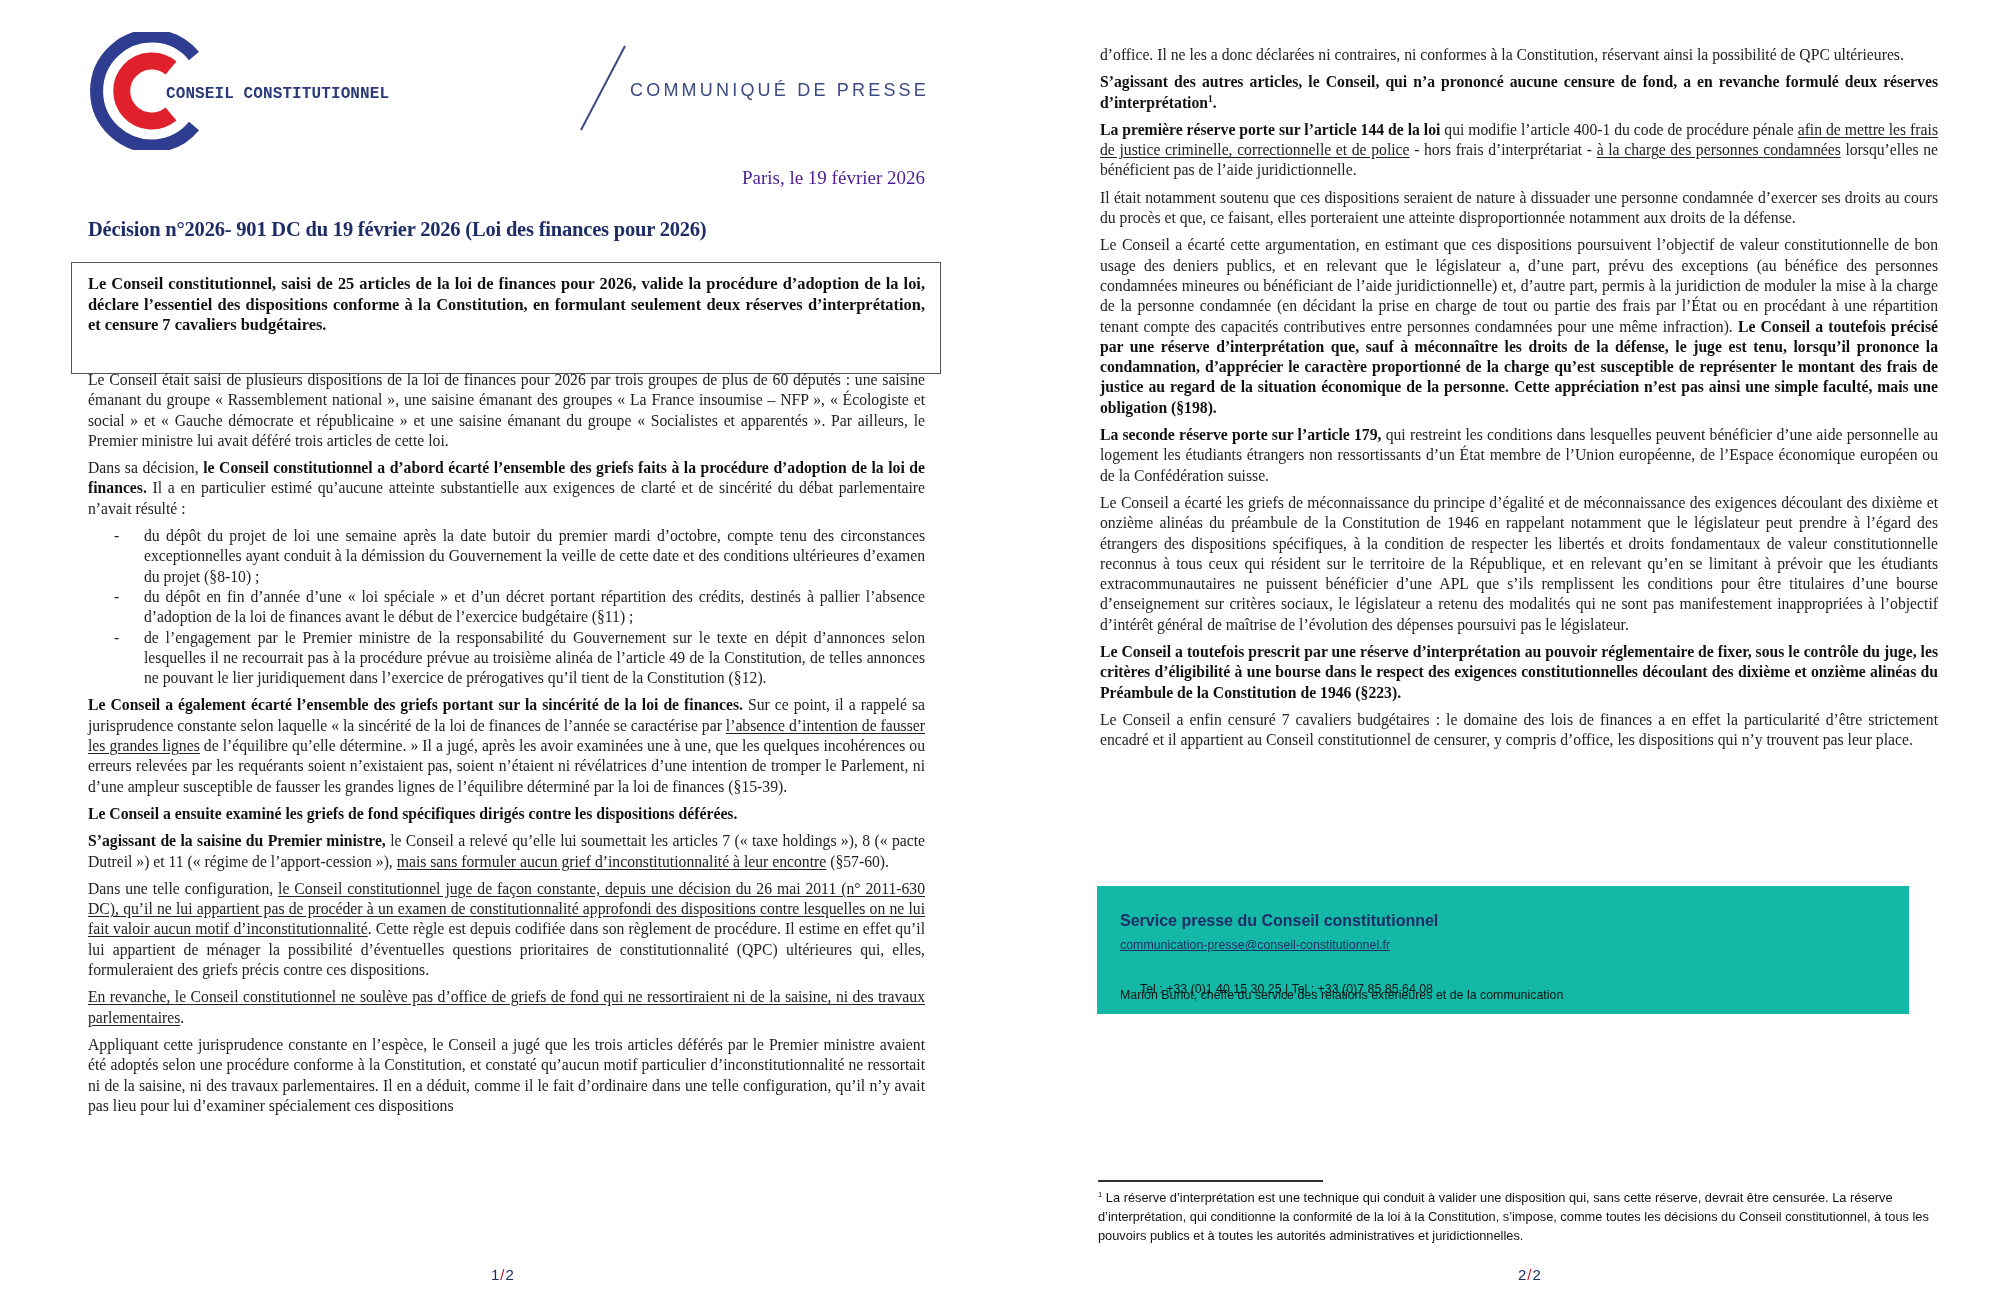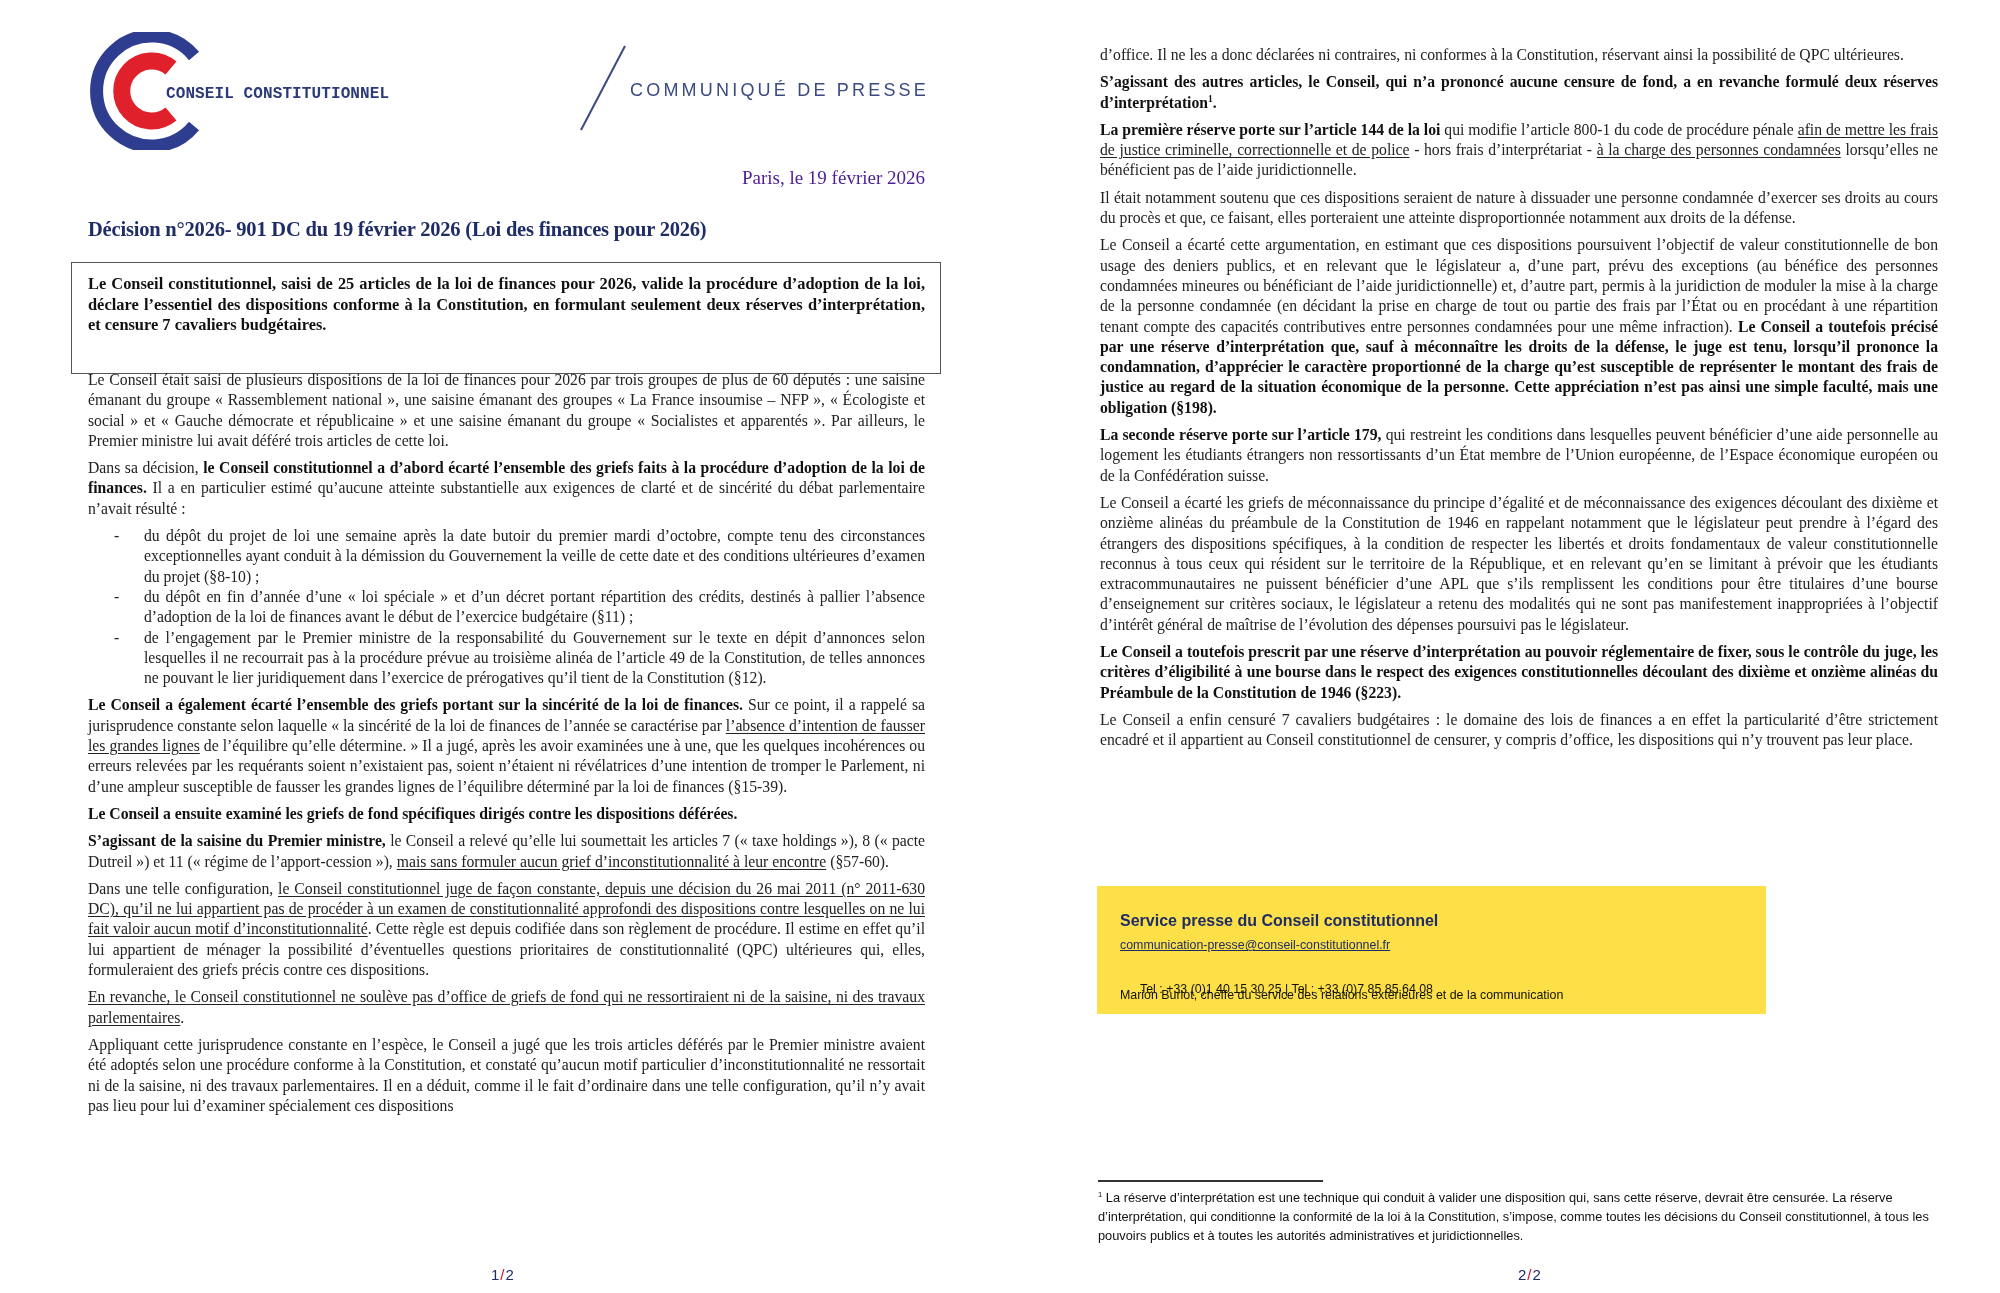--- a/index.html
+++ b/index.html
@@ -32,21 +32,21 @@
 
   .dash-list { list-style: none; margin: 0 0 7px 0; }
   .dash-list li { position: relative; padding-left: 56px; }
   .dash-list li::before { content: "-"; position: absolute; left: 26px; top: 0; }
 
   .page-num { position: absolute; top: 1266px; font-family: "Liberation Sans", sans-serif; font-size: 15px; color: #1f2d66; white-space: nowrap; }
   .page-num .slash { color: #c8102e; margin: 0 1px; }
   .page-1 .page-num { left: 491px; }
   .page-2 .page-num { left: 518px; }
 
-  .press-box { position: absolute; left: 97px; top: 886px; width: 669px; height: 128px; background: #fde047; padding: 0 0 0 23px; font-family: "Liberation Sans", sans-serif; }
+  .press-box { position: absolute; left: 97px; top: 886px; width: 812px; height: 128px; background: #14b8a6; padding: 0 0 0 23px; font-family: "Liberation Sans", sans-serif; }
   .press-title { position: absolute; left: 23px; top: 26px; font-size: 16px; font-weight: bold; color: #1f2d66; white-space: nowrap; }
   .press-email { position: absolute; left: 23px; top: 52px; font-size: 12.4px; color: #1f2d66; text-decoration: underline; white-space: nowrap; }
   .press-name { position: absolute; left: 23px; top: 74px; font-size: 12.4px; color: #111; white-space: nowrap; margin-top: 28px; }
   .press-tel { position: absolute; left: 23px; top: 96px; font-size: 12.4px; color: #111; white-space: nowrap; margin-left: 20px; }
 
   .footnote-rule { position: absolute; left: 98px; top: 1180px; width: 225px; height: 1.5px; background: #333; }
   .footnote { position: absolute; left: 98px; top: 1188px; width: 840px; font-family: "Liberation Sans", sans-serif; font-size: 12.8px; line-height: 19px; color: #111; }
   sup { font-size: 0.6em; vertical-align: super; line-height: 0; }
 </style>
 </head>
@@ -91,21 +91,21 @@
     <p>Appliquant cette jurisprudence constante en l’espèce, le Conseil a jugé que les trois articles déférés par le Premier ministre avaient été adoptés selon une procédure conforme à la Constitution, et constaté qu’aucun motif particulier d’inconstitutionnalité ne ressortait ni de la saisine, ni des travaux parlementaires. Il en a déduit, comme il le fait d’ordinaire dans une telle configuration, qu’il n’y avait pas lieu pour lui d’examiner spécialement ces dispositions</p>
   </div>
 
   <div class="page-num"><span>1</span><span class="slash">/</span><span>2</span></div>
 </div>
 
 <div class="page page-2">
   <div class="body-col col-2">
     <p>d’office. Il ne les a donc déclarées ni contraires, ni conformes à la Constitution, réservant ainsi la possibilité de QPC ultérieures.</p>
     <p><b><span>S’agissant des autres articles, le Conseil, qui n’a prononcé aucune censure de fond, a en revanche formulé deux réserves d’interprétation</span><sup>1</sup><span>.</span></b></p>
-    <p><b>La première réserve porte sur l’article 144 de la loi</b><span> qui modifie l’article 800-1 du code de procédure pénale </span><u>afin de mettre les frais de justice criminelle, correctionnelle et de police</u><span> - hors frais d’interprétariat - </span><u>à la charge des personnes condamnées</u><span> lorsqu’elles ne bénéficient pas de l’aide juridictionnelle.</span></p>
+    <p><b>La première réserve porte sur l’article 144 de la loi</b><span> qui modifie l’article 400-1 du code de procédure pénale </span><u>afin de mettre les frais de justice criminelle, correctionnelle et de police</u><span> - hors frais d’interprétariat - </span><u>à la charge des personnes condamnées</u><span> lorsqu’elles ne bénéficient pas de l’aide juridictionnelle.</span></p>
     <p>Il était notamment soutenu que ces dispositions seraient de nature à dissuader une personne condamnée d’exercer ses droits au cours du procès et que, ce faisant, elles porteraient une atteinte disproportionnée notamment aux droits de la défense.</p>
     <p><span>Le Conseil a écarté cette argumentation, en estimant que ces dispositions poursuivent l’objectif de valeur constitutionnelle de bon usage des deniers publics, et en relevant que le législateur a, d’une part, prévu des exceptions (au bénéfice des personnes condamnées mineures ou bénéficiant de l’aide juridictionnelle) et, d’autre part, permis à la juridiction de moduler la mise à la charge de la personne condamnée (en décidant la prise en charge de tout ou partie des frais par l’État ou en procédant à une répartition tenant compte des capacités contributives entre personnes condamnées pour une même infraction). </span><b>Le Conseil a toutefois précisé par une réserve d’interprétation que, sauf à méconnaître les droits de la défense, le juge est tenu, lorsqu’il prononce la condamnation, d’apprécier le caractère proportionné de la charge qu’est susceptible de représenter le montant des frais de justice au regard de la situation économique de la personne. Cette appréciation n’est pas ainsi une simple faculté, mais une obligation (§198).</b></p>
     <p><b>La seconde réserve porte sur l’article 179,</b><span> qui restreint les conditions dans lesquelles peuvent bénéficier d’une aide personnelle au logement les étudiants étrangers non ressortissants d’un État membre de l’Union européenne, de l’Espace économique européen ou de la Confédération suisse.</span></p>
     <p>Le Conseil a écarté les griefs de méconnaissance du principe d’égalité et de méconnaissance des exigences découlant des dixième et onzième alinéas du préambule de la Constitution de 1946 en rappelant notamment que le législateur peut prendre à l’égard des étrangers des dispositions spécifiques, à la condition de respecter les libertés et droits fondamentaux de valeur constitutionnelle reconnus à tous ceux qui résident sur le territoire de la République, et en relevant qu’en se limitant à prévoir que les étudiants extracommunautaires ne puissent bénéficier d’une APL que s’ils remplissent les conditions pour être titulaires d’une bourse d’enseignement sur critères sociaux, le législateur a retenu des modalités qui ne sont pas manifestement inappropriées à l’objectif d’intérêt général de maîtrise de l’évolution des dépenses poursuivi pas le législateur.</p>
     <p><b>Le Conseil a toutefois prescrit par une réserve d’interprétation au pouvoir réglementaire de fixer, sous le contrôle du juge, les critères d’éligibilité à une bourse dans le respect des exigences constitutionnelles découlant des dixième et onzième alinéas du Préambule de la Constitution de 1946 (§223).</b></p>
     <p>Le Conseil a enfin censuré 7 cavaliers budgétaires : le domaine des lois de finances a en effet la particularité d’être strictement encadré et il appartient au Conseil constitutionnel de censurer, y compris d’office, les dispositions qui n’y trouvent pas leur place.</p>
   </div>
 
   <div class="press-box">
     <div class="press-title">Service presse du Conseil constitutionnel</div>

